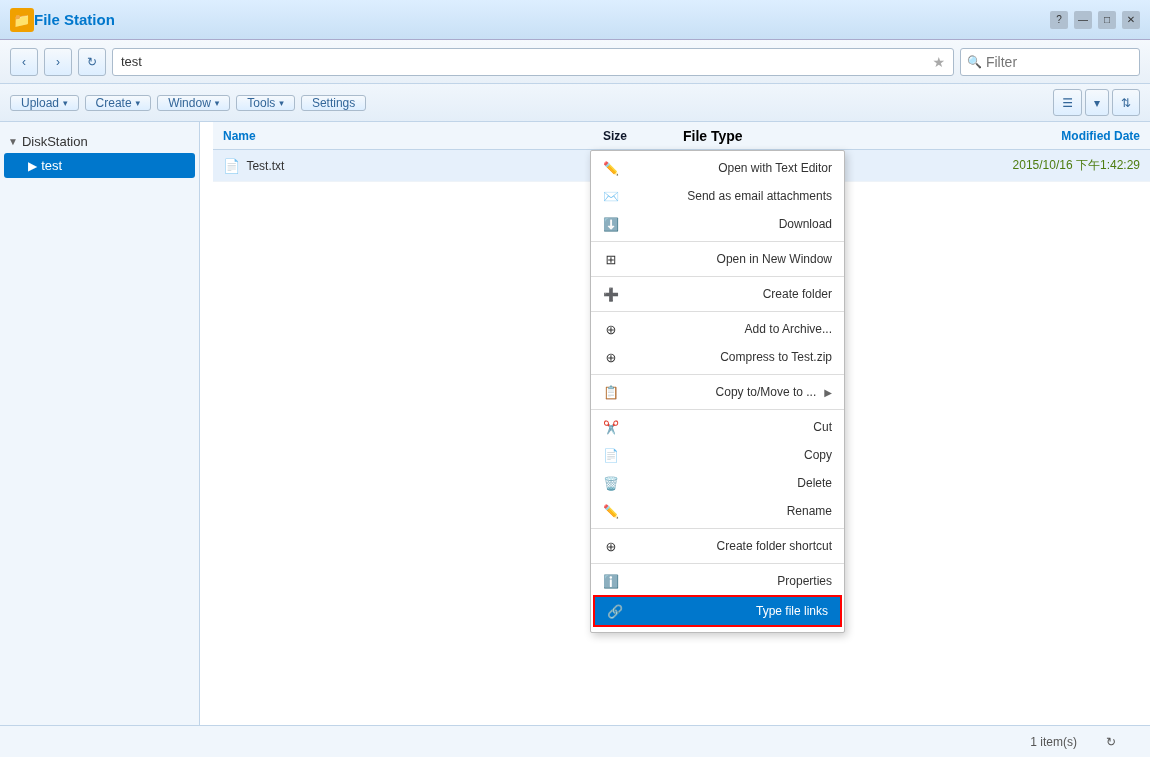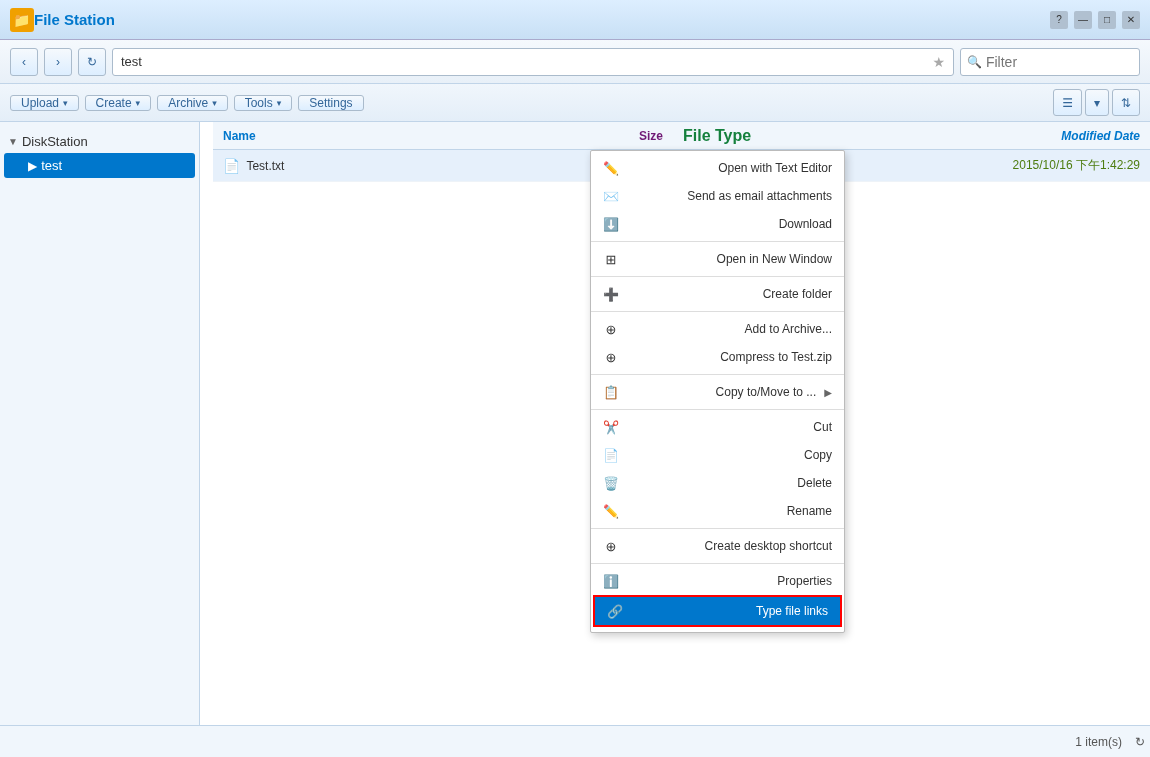--- a/index.html
+++ b/index.html
@@ -89,40 +89,40 @@
     .sidebar-item .folder-icon { font-size: 12px; }
 
     
     .filelist { flex: 1; display: flex; flex-direction: column; background: white; position: relative; padding-left: 13px; }
     .filelist-header {
       display: flex; align-items: center;
       background: #f0f6fc; border-bottom: 1px solid #c0d4e8;
       height: 28px; padding: 0;
     }
     .col-name { width: 380px; padding: 0 10px; color: #0077cc; font-size: 12px; font-weight: bold; cursor: pointer; }
-    .col-size { width: 80px; text-align: right; padding: 0 10px; color: #701a75; font-size: 12px; font-weight: bold; cursor: pointer; }
-    .col-type { width: 160px; padding: 0 10px; color: #15803d; font-size: 16px; font-weight: bold; cursor: pointer; }
-    .col-date { flex: 1; text-align: right; padding: 0 10px; color: #0077cc; font-size: 12px; font-weight: bold; cursor: pointer; font-style: italic; }
+    .col-size { width: 80px; padding: 0 10px; color: #0f172a; font-size: 12px; font-weight: bold; cursor: pointer; }
+    .col-type { width: 160px; padding: 0 10px; color: #000000; font-size: 14px; font-weight: bold; cursor: pointer; }
+    .col-date { flex: 1; text-align: right; padding: 0 10px; color: #0077cc; font-size: 12px; font-weight: bold; cursor: pointer; }
 
     .file-row {
       display: flex; align-items: center;
       height: 32px; border-bottom: 1px solid #eef3f8;
       background: #e6f0fb;
     }
     .file-name-cell { width: 380px; padding: 0 10px; display: flex; align-items: center; gap: 6px; font-size: 12px; color: #333; }
     .file-icon { font-size: 14px; color: #555; }
     .file-size-cell { width: 80px; text-align: right; padding: 0 10px; font-size: 12px; color: #333; }
     .file-type-cell { width: 160px; padding: 0 10px; font-size: 12px; color: #333; }
     .file-date-cell { flex: 1; text-align: right; padding: 0 10px; font-size: 12px; color: #4d7c0f; }
 
     
     .statusbar {
       height: 32px; background: #f0f6fc; border-top: 1px solid #c0d4e8;
       display: flex; align-items: center; justify-content: flex-end;
-      padding: 0 0; gap: 8px; font-size: 12px; color: #555;
+      padding: 0 29px; gap: 24px; font-size: 12px; color: #555;
     }
     .refresh-btn { width: 20px; height: 20px; cursor: pointer; color: #555; display: flex; align-items: center; justify-content: center; }
 
     
     .context-menu {
       position: absolute;
       top: 28px; left: 390px;
       width: 255px;
       background: white;
       border: 1px solid #bbb;
@@ -185,21 +185,21 @@
 <div class="actionbar">
   <button class="action-btn">
     <span>Upload</span>
     <span class="arrow">▾</span>
   </button>
   <button class="action-btn">
     <span>Create</span>
     <span class="arrow">▾</span>
   </button>
   <button class="action-btn">
-    <span>Archive</span>
+    <span>Window</span>
     <span class="arrow">▾</span>
   </button>
   <button class="action-btn">
     <span>Tools</span>
     <span class="arrow">▾</span>
   </button>
   <button class="action-btn">
     <span>Settings</span>
   </button>
   <div class="right-btns">
@@ -311,21 +311,21 @@
 
       <div class="menu-item">
         <span class="mi-icon">✏️</span>
         <span class="mi-label">Rename</span>
       </div>
 
       <div class="menu-separator"></div>
 
       <div class="menu-item">
         <span class="mi-icon">⊕</span>
-        <span class="mi-label">Create desktop shortcut</span>
+        <span class="mi-label">Create folder shortcut</span>
       </div>
 
       <div class="menu-separator"></div>
 
       <div class="menu-item">
         <span class="mi-icon">ℹ️</span>
         <span class="mi-label">Properties</span>
       </div>
 
       <div class="share-item-wrapper">

